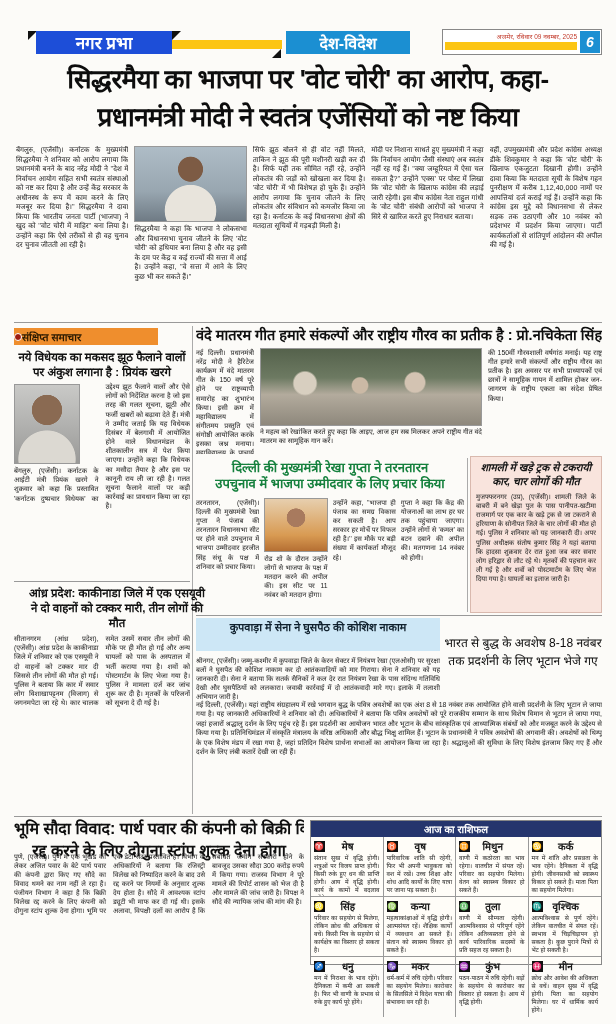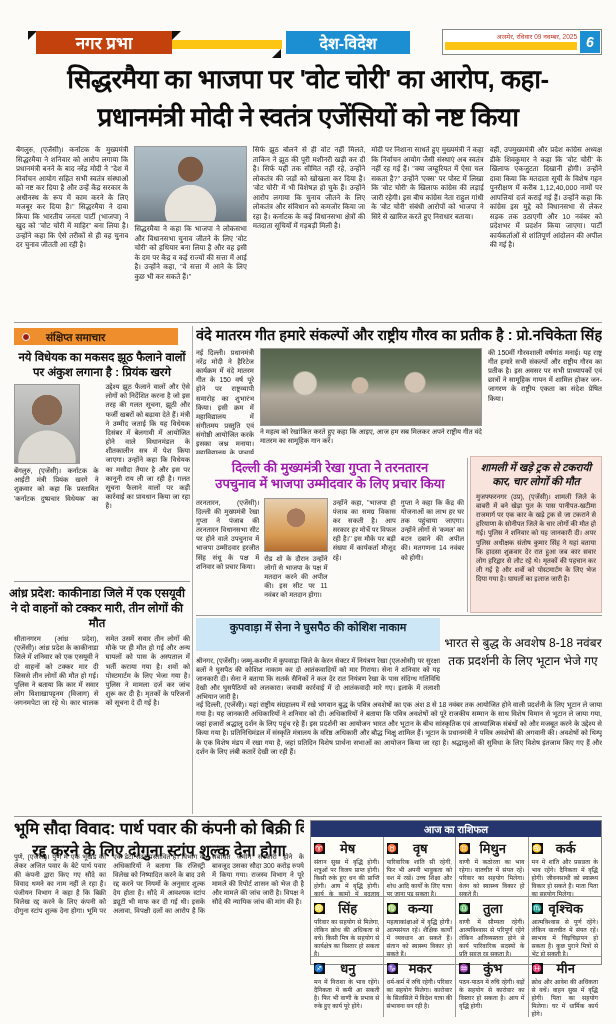--- a/index.html
+++ b/index.html
@@ -5,21 +5,21 @@
   * { margin:0; padding:0; box-sizing:border-box; }
   html,body { background:#e8e6e0; }
   body { font-family:"Liberation Sans", sans-serif; }
   #page {
     position:relative; width:616px; height:1024px; margin:0 auto;
     background:#fcfbf8; color:#1a1a1a; overflow:hidden;
   }
   
   .masthead { position:absolute; top:29px; left:14px; width:588px; height:27px; }
   .mh-left { position:absolute; left:22px; top:2px; width:136px; height:23px;
-    background:#c2410c; color:#fff; font-weight:bold; font-size:17px;
+    background:#1d4ed8; color:#fff; font-weight:bold; font-size:17px;
     display:flex; align-items:center; justify-content:center; }
   .mh-stripe1 { position:absolute; left:158px; top:11px; width:110px; height:9px; background:#fcc513; }
   .mh-center { position:absolute; left:272px; top:2px; width:124px; height:23px;
     background:#1b8fd2; color:#fff; font-weight:bold; font-size:16px;
     display:flex; align-items:center; justify-content:center; }
   .mh-right { position:absolute; left:428px; top:0; width:160px; height:26px; border:1px solid #888; background:#fff; }
   .mh-date { position:absolute; right:24px; top:2px; font-size:6.5px; color:#c23a2b; white-space:nowrap; }
   .mh-stripe2 { position:absolute; left:2px; top:12px; width:132px; height:8px; background:#fcc513; }
   .mh-page { position:absolute; right:1px; top:1px; width:20px; height:22px; background:#1b8fd2; color:#fff;
     font-weight:bold; font-size:14px; display:flex; align-items:center; justify-content:center; font-style:italic; }
@@ -38,54 +38,54 @@
   .photo { border:1px solid #999; }
   .ph-sidda { width:100%; height:76px; margin-bottom:3px;
     background:
       radial-gradient(circle at 50% 30%, #7d5b44 0 16%, rgba(0,0,0,0) 17%),
       radial-gradient(circle at 50% 86%, #e8e4dc 0 30%, rgba(0,0,0,0) 31%),
       linear-gradient(180deg,#aebcc6 0%, #98a6b0 60%, #6f7b85 100%); }
   
   .hrule { position:absolute; background:#999; height:1px; }
   .vrule { position:absolute; background:#aaa; width:1px; }
   
-  .brief-bar { position:absolute; top:328px; left:14px; width:164px; height:17px; background:#ef8e2d;
-    display:flex; align-items:center; gap:16px; padding-left:8px;
+  .brief-bar { position:absolute; top:328px; left:14px; width:144px; height:17px; background:#ef8e2d;
+    display:flex; align-items:center; gap:0; 
     font-weight:bold; font-size:10.5px; color:#2b1a00; }
   .brief-dot { width:8px; height:8px; border-radius:50%; background:#9d1c10; border:1.5px solid #fff; }
   .kharge-hl { position:absolute; top:350px; left:14px; width:176px; text-align:center;
     font-weight:bold; font-size:11.5px; line-height:1.3; color:#111; }
   .kharge-body { position:absolute; top:382px; left:14px; width:176px; height:196px;
     column-count:2; column-gap:7px; font-size:6.9px; line-height:1.33; text-align:justify; overflow:hidden; color:#222;}
   .ph-kharge { float:left; width:66px; height:80px; margin:2px 3px 2px 0;
     background:
       radial-gradient(circle at 50% 32%, #8a6a52 0 24%, rgba(0,0,0,0) 25%),
       radial-gradient(circle at 50% 95%, #dcd9d2 0 35%, rgba(0,0,0,0) 36%),
       linear-gradient(180deg,#c9c9c7,#9a9a98); }
-  .andhra-hl { position:absolute; top:586px; left:9px; width:176px; text-align:center;
+  .andhra-hl { position:absolute; top:586px; left:29px; width:176px; text-align:center;
     font-weight:bold; font-size:11.5px; line-height:1.3; color:#111; }
   .andhra-body { position:absolute; top:634px; left:14px; width:176px; height:180px;
     column-count:2; column-gap:7px; font-size:6.9px; line-height:1.33; text-align:justify; overflow:hidden; color:#222;}
   
   .vande-hl { position:absolute; top:324px; left:196px; width:406px; text-align:center;
     font-weight:bold; font-size:14.5px; white-space:nowrap; overflow:hidden; color:#0f0f0f; }
   .vande-body { position:absolute; top:348px; left:196px; width:406px; height:106px; display:flex; gap:6px; }
   .vande-left { width:58px; font-size:6.9px; line-height:1.32; text-align:justify; overflow:hidden; }
   .vande-mid { width:222px; }
   .ph-group { width:222px; height:78px;
     background:
       radial-gradient(circle at 20% 45%, #d8cfc0 0 6%, rgba(0,0,0,0) 7%),
       radial-gradient(circle at 45% 48%, #cbb9a5 0 6%, rgba(0,0,0,0) 7%),
       radial-gradient(circle at 70% 44%, #d3c3b2 0 6%, rgba(0,0,0,0) 7%),
       linear-gradient(180deg,#55624c 0%, #6d7a62 38%, #b3ab9d 60%, #8e887c 100%); }
   .vande-mid-text { margin-top:2px; font-size:6.9px; line-height:1.3; text-align:justify; overflow:hidden; height:24px; }
   .vande-right { flex:1; font-size:6.9px; line-height:1.32; text-align:justify; overflow:hidden; }
   
   .rekha-hl { position:absolute; top:460px; left:196px; width:268px; text-align:center;
-    font-weight:bold; font-size:13px; line-height:1.25; color:#a21caf; }
+    font-weight:bold; font-size:13px; line-height:1.25; color:#15803d; }
   .rekha-hl div { white-space:nowrap; overflow:hidden; }
   .rekha-body { position:absolute; top:498px; left:196px; width:268px; height:114px; display:flex; gap:5px; }
   .rekha-body .col { font-size:6.8px; }
   .ph-rekha { width:100%; height:54px; margin-bottom:2px;
     background:
       radial-gradient(circle at 50% 36%, #a87a5e 0 20%, rgba(0,0,0,0) 21%),
       linear-gradient(180deg,#e7cfae 0%, #d89a52 70%, #b56f33 100%); }
   
   .shamli { position:absolute; top:456px; left:470px; width:132px; height:157px;
     background:#f9e4dd; border:1px solid #d9b9ae; padding:4px 5px; }
@@ -114,21 +114,21 @@
   .horo { position:absolute; top:820px; left:310px; width:292px; height:145px; border:1px solid #888; background:#fffdf8; }
   .horo-title { height:16px; background:#25356d; color:#fff; font-weight:bold; font-size:10px;
     display:flex; align-items:center; justify-content:center; }
   .horo-grid { display:grid; grid-template-columns:repeat(4,1fr); grid-template-rows:repeat(3,1fr); height:180px; }
   .horo-cell { border-right:1px solid #999; border-bottom:1px solid #999; padding:2px 3px; overflow:hidden; }
   .horo-cell:nth-child(4n) { border-right:none; }
   .horo-cell:nth-child(n+9) { border-bottom:none; }
   .horo-head { display:flex; align-items:center; gap:3px; justify-content:flex-start; margin-bottom:1px; }
   .horo-ico { width:11px; height:11px; background:#111; color:#fff; font-size:8px;
     display:flex; align-items:center; justify-content:center; flex:0 0 auto; }
-  .horo-name { font-weight:bold; font-size:13px; width:100%; text-align:center; padding-right:12px; }
+  .horo-name { font-weight:bold; font-size:10px; width:100%; text-align:center; padding-right:12px; }
   .horo-text { font-size:6.1px; line-height:1.32; text-align:justify; color:#222; }
 </style>
 </head>
 <body>
 
 <div id="page">
 
   <div class="masthead">
     <div class="tri tri-a"></div>
     <div class="mh-left">नगर प्रभा</div>

